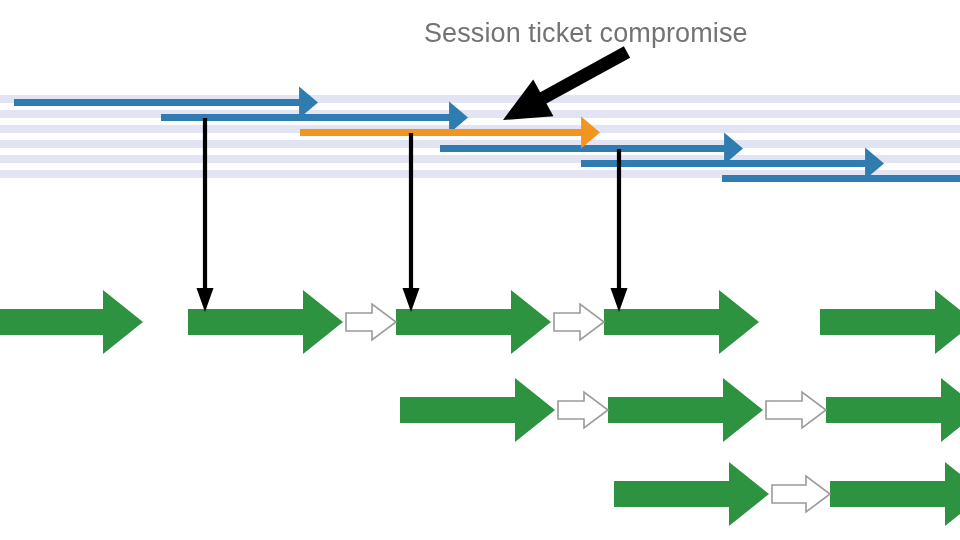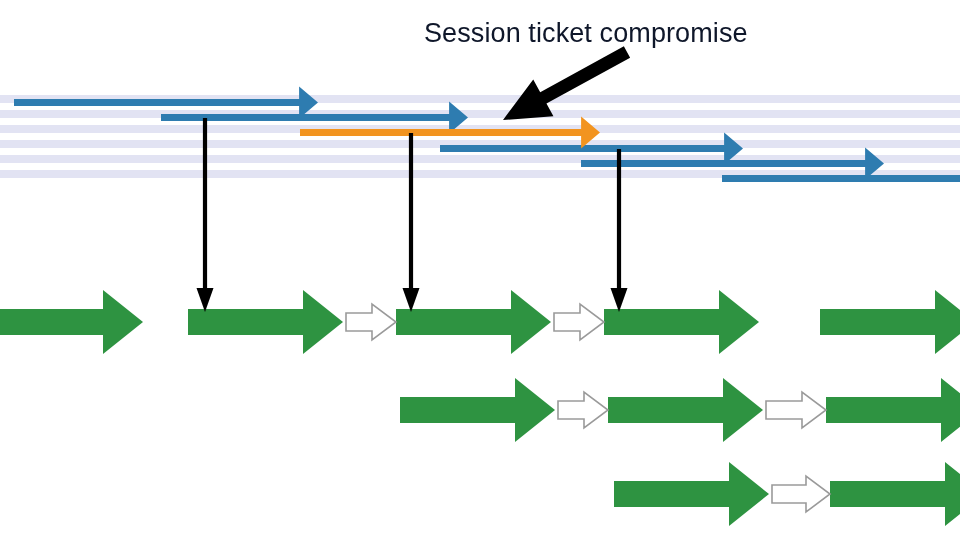--- a/index.html
+++ b/index.html
@@ -80,16 +80,16 @@
         <path d="M196.5,288 L213.5,288 L205,312 Z" fill="#000000"></path>
         <rect x="408.9" y="133" width="4.2" height="157" fill="#000000"></rect>
         <path d="M402.5,288 L419.5,288 L411,312 Z" fill="#000000"></path>
         <rect x="616.9" y="149" width="4.2" height="141" fill="#000000"></rect>
         <path d="M610.5,288 L627.5,288 L619,312 Z" fill="#000000"></path>
         <path d="M623.8745880271555,46.30071934363643 L540.2079588260361,92.18241922812122 L533.2358859635367,79.46863930238709 L503,120 L553.4308556342246,116.29476046658249 L546.4587827717252,103.58098054084836 L630.1254119728445,57.69928065636357 Z" fill="#000000"></path>
       </g>
   </svg>
 
   <div id="annotations-layer">
-      <div class="annotation-label" style="left: 424px; top: 18px; font-size: 27px; color: #0f172a;">Session ticket compromise</div>
+      <div class="annotation-label" style="left: 424px; top: 18px; font-size: 27px; color: #737373;">Session ticket compromise</div>
     </div>
 
 </div>
 
 </body></html>

